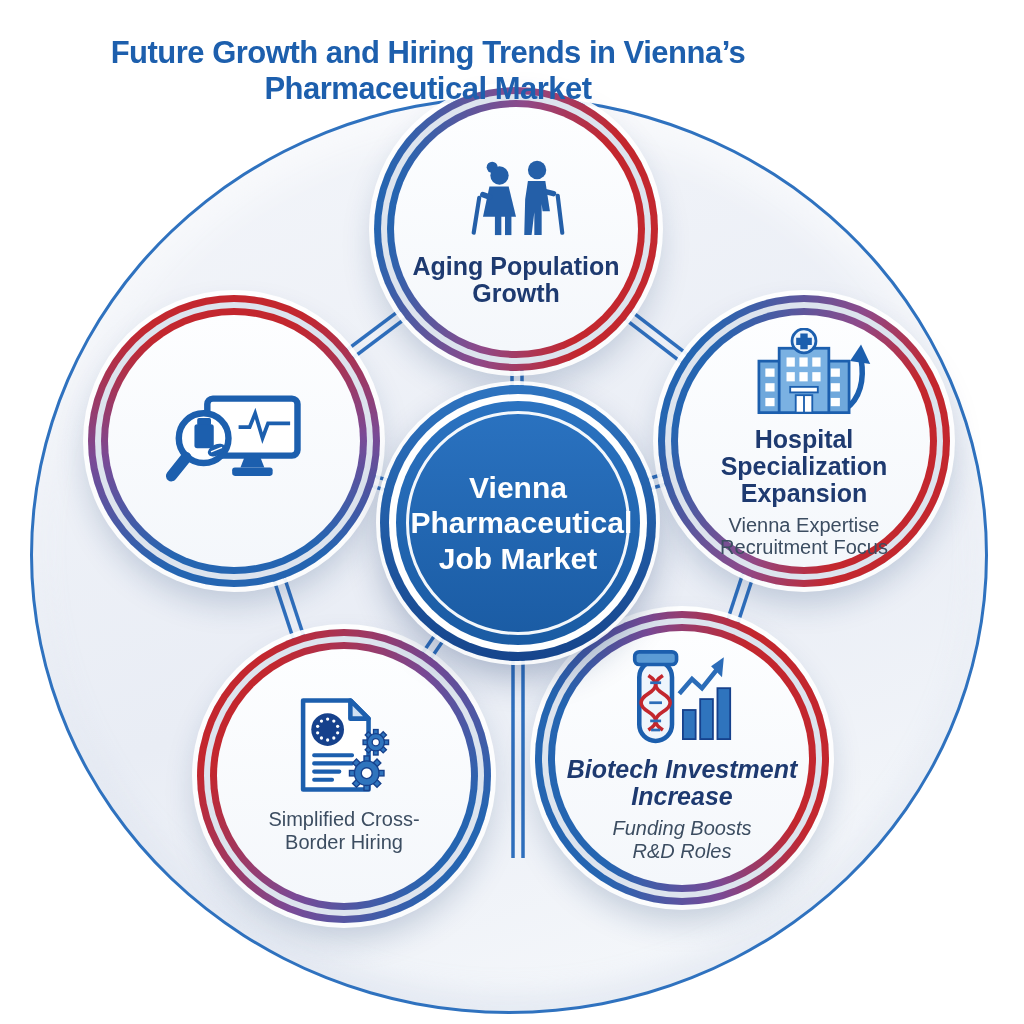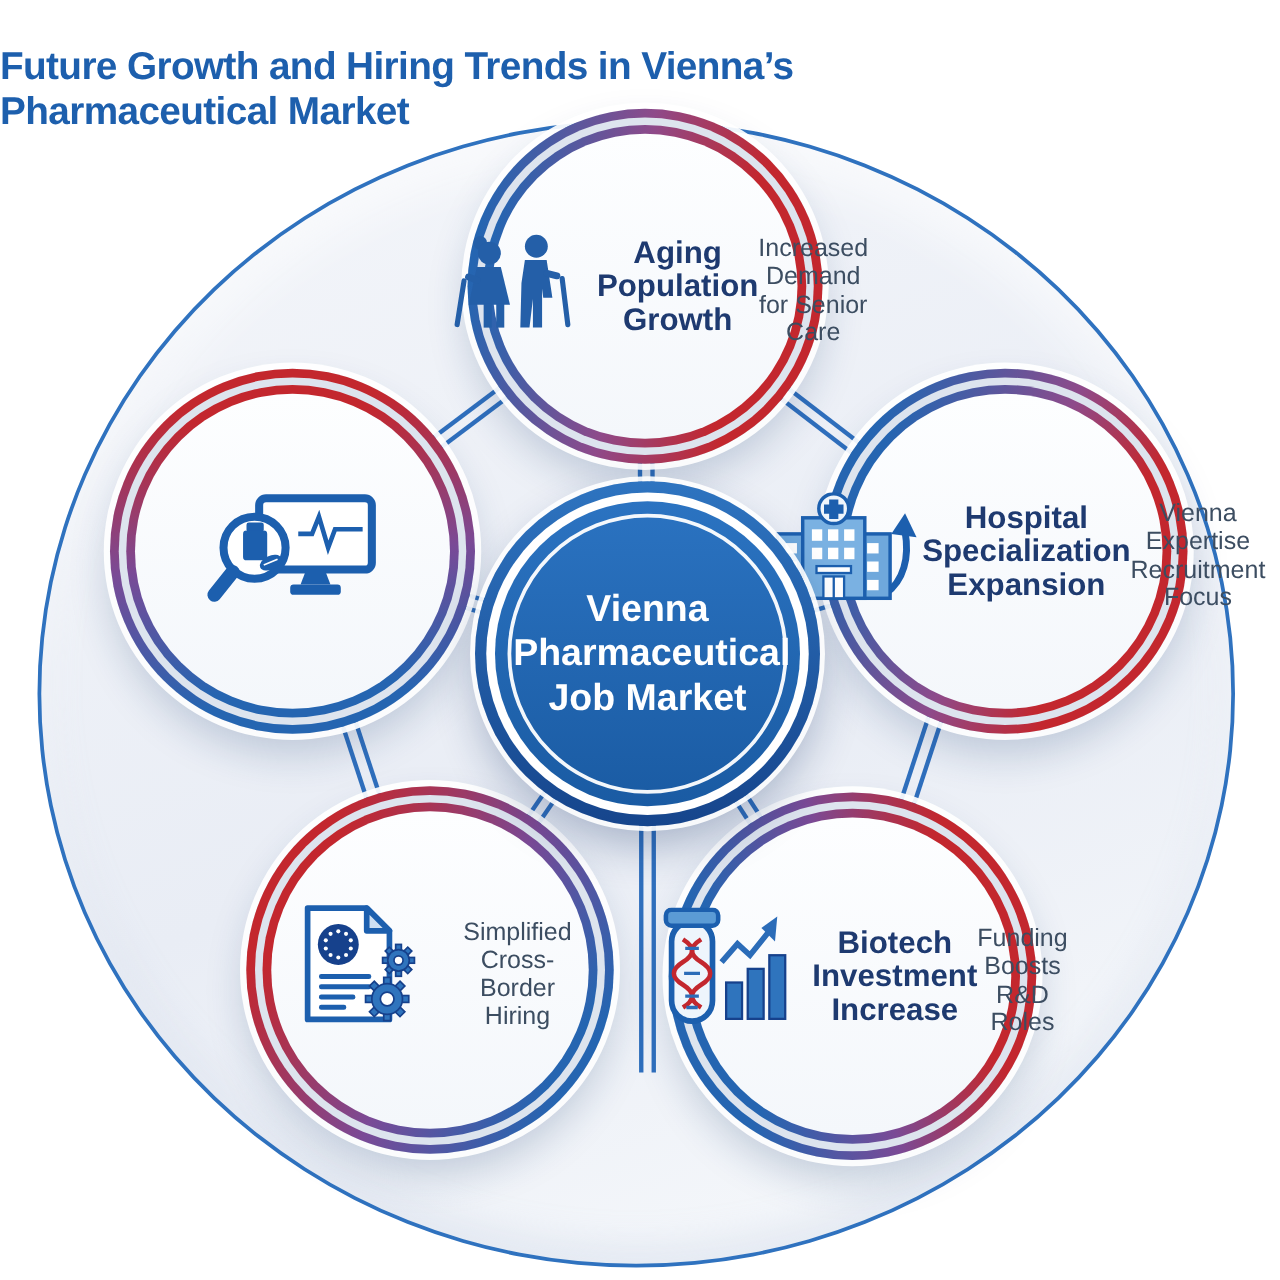--- a/index.html
+++ b/index.html
@@ -7,21 +7,21 @@
     width:1024px;height:1024px;overflow:hidden;
     background:#ffffff;
     font-family:"Liberation Sans", sans-serif;
     position:relative;
   }
   .canvas{position:absolute;inset:0;width:1024px;height:1024px;}
 
   
   .main-title{
     position:absolute;top:14px;left:0;width:856px;
-    text-align:left;
+    text-align:center;
     font-size:31px;font-weight:bold;letter-spacing:-0.5px;
     color:#1d5fad;
     z-index:6;
   }
 
   
   .outer-circle{
     position:absolute;left:30px;top:96px;width:952px;height:912px;
     border-radius:50%;
     border:3px solid #2f72bf;
@@ -37,39 +37,39 @@
   
   .sat{
     position:absolute;border-radius:50%;z-index:3;
     box-shadow:0 0 0 5px rgba(255,255,255,0.92), 0 16px 32px rgba(21,58,110,0.22);
   }
   .sat .gap{position:absolute;inset:7px;border-radius:50%;background:#dde4ee;}
   .sat .ring2{position:absolute;inset:13px;border-radius:50%;background:inherit;}
   .sat .inner{
     position:absolute;inset:20px;border-radius:50%;
     background:linear-gradient(180deg,#fdfeff 0%,#f4f7fb 100%);
-    display:flex;flex-direction:row;align-items:center;justify-content:center;
+    display:flex;flex-direction:column;align-items:center;justify-content:center;
     text-align:center;
   }
   .sat .icon{height:96px;display:flex;align-items:flex-end;justify-content:center;margin-bottom:6px;}
   .sat h2{
     margin:0;max-width:255px;
     font-size:25px;line-height:1.08;font-weight:bold;color:#1e3a70;
   }
   .sat p{
     margin:7px 0 0 0;max-width:185px;
     font-size:20px;line-height:1.12;color:#3c4d61;
   }
 
   
   .sat-top   {left:374px;top:87px; width:284px;height:284px;background:linear-gradient(100deg,#2565b1 8%,#8e4a8a 45%,#c3272e 75%);}
   .sat-left  {left:88px; top:295px;width:292px;height:292px;background:linear-gradient(175deg,#c3272e 12%,#7a4a96 52%,#2565b1 88%);}
   .sat-right {left:658px;top:295px;width:292px;height:292px;background:linear-gradient(115deg,#2565b1 15%,#8e4a8a 50%,#c3272e 72%);}
   .sat-bl    {left:197px;top:629px;width:294px;height:294px;background:linear-gradient(120deg,#c3272e 18%,#7a4a96 55%,#2565b1 85%);}
-  .sat-br    {left:535px;top:634px;width:294px;height:294px;background:linear-gradient(75deg,#2565b1 20%,#7a4a96 50%,#c3272e 78%);}
+  .sat-br    {left:535px;top:611px;width:294px;height:294px;background:linear-gradient(75deg,#2565b1 20%,#7a4a96 50%,#c3272e 78%);font-style:italic;}
 
   
   .center-node{
     position:absolute;left:380px;top:385px;width:276px;height:276px;
     border-radius:50%;z-index:4;
     background:linear-gradient(180deg,#2e74c0 0%,#16458c 100%);
     box-shadow:0 0 0 4px rgba(255,255,255,0.9), 0 16px 34px rgba(15,48,100,0.3);
   }
   .center-node .c-gap{position:absolute;inset:9px;border-radius:50%;background:#ffffff;}
   .center-node .c-disc{
@@ -133,21 +133,20 @@
           <rect x="63" y="62" width="7" height="21"></rect>
           <rect x="37" y="35" width="14" height="6" rx="3" transform="rotate(20 37 35)"></rect>
           <rect x="33" y="40" width="4.5" height="43" rx="2" transform="rotate(9 35 40)"></rect>
           <circle cx="98" cy="12" r="10"></circle>
           <path d="M88 24 h19 l5 33 h-8 l-1 -8 v34 h-8 v-25 l-3 25 h-8 l1 -39 z"></path>
           <rect x="105" y="32" width="15" height="6" rx="3" transform="rotate(14 105 32)"></rect>
           <rect x="118" y="38" width="4.5" height="45" rx="2" transform="rotate(-7 120 38)"></rect>
         </svg>
       </div>
       <h2>Aging Population Growth</h2>
-      <p>Increased Demand for Senior Care</p>
     </div>
   </div>
 
   <div class="sat sat-left">
     <div class="gap"></div>
     <div class="ring2"></div>
     <div class="inner">
       <div class="icon">
         <svg width="142" height="92" viewBox="0 0 150 100">
           <rect x="46" y="5" width="98" height="62" rx="6" fill="#ffffff" stroke="#1c5fae" stroke-width="7"></rect>

